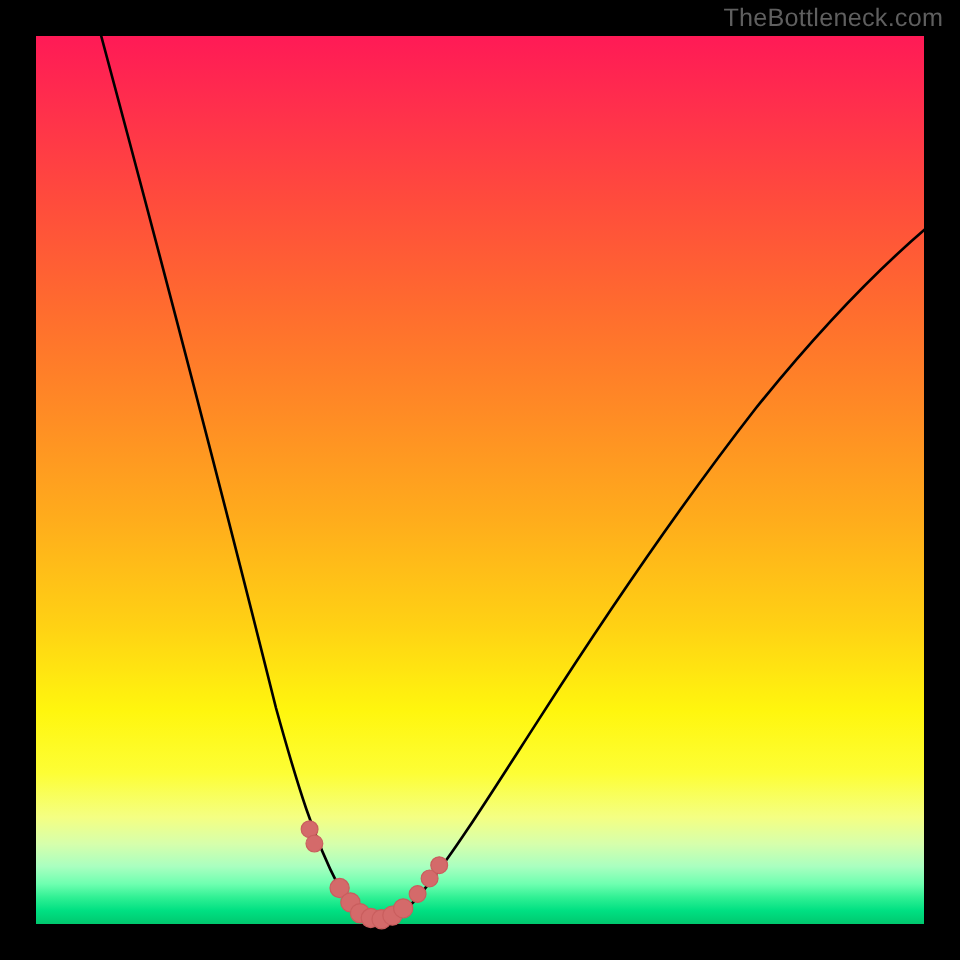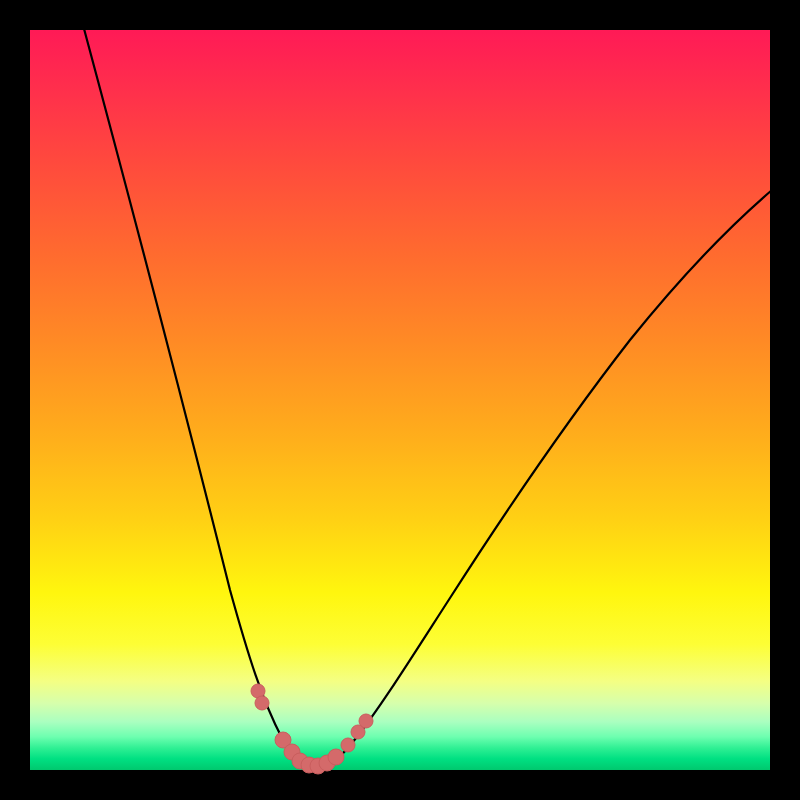--- a/index.html
+++ b/index.html
@@ -93,13 +93,14 @@
         <circle cx="288" cy="736" r="8"></circle>
         <circle cx="297" cy="733" r="8"></circle>
         <circle cx="306" cy="727" r="8"></circle>
 
         <circle cx="318" cy="715" r="7"></circle>
         <circle cx="328" cy="702" r="7"></circle>
         <circle cx="336" cy="691" r="7"></circle>
       </g>
     </svg>
   </div>
+  <div class="watermark">TheBottleneck.com</div>
 </div>
 
 </body></html>

